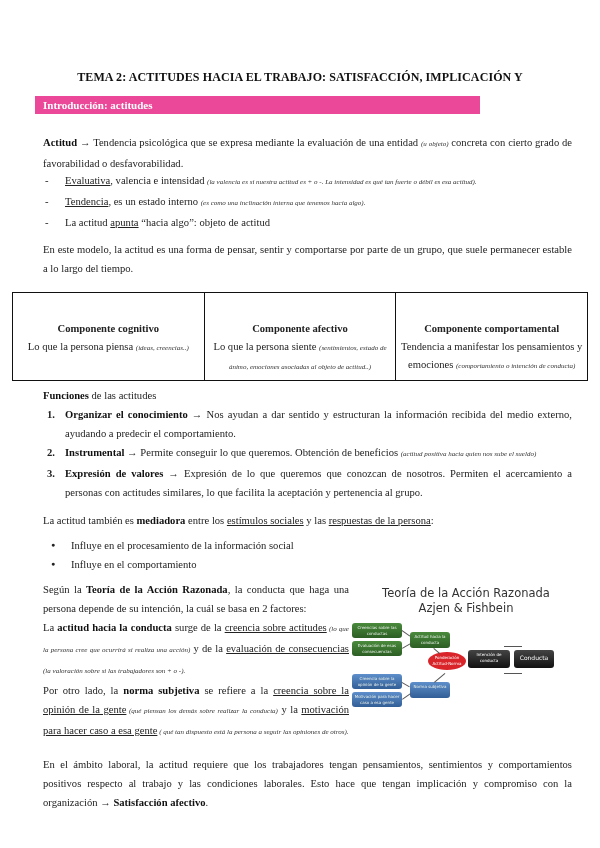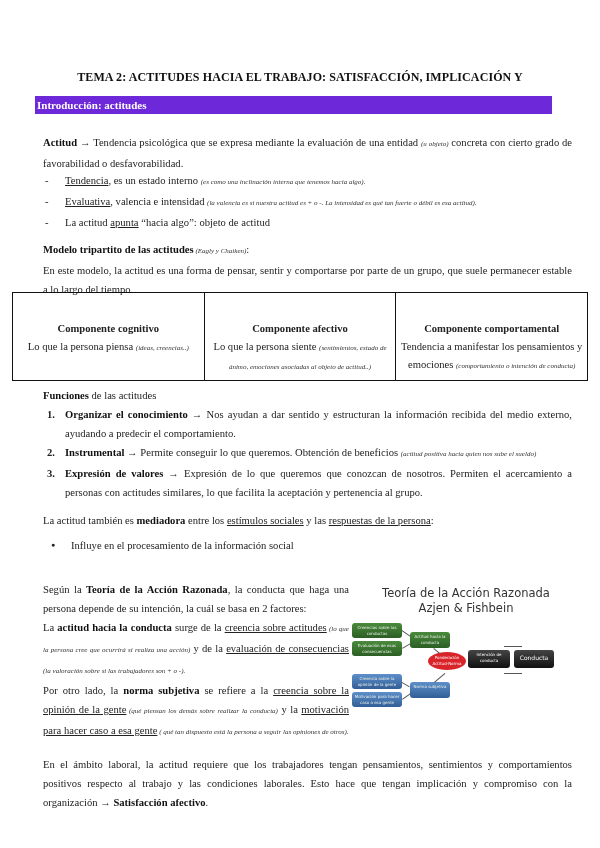--- a/index.html
+++ b/index.html
@@ -7,23 +7,23 @@
       width: 600px; height: 848px; position: relative; overflow: hidden;
       font-family: "Liberation Serif", "DejaVu Serif", serif;
       color: #222; font-size: 10.6px;
     }
     .title {
       position: absolute; left: 0; width: 600px; top: 33px;
       text-align: center; font-weight: bold; font-size: 12px; line-height: 24px;
       color: #111; letter-spacing: 0.1px; margin-top: 32px;
     }
     .section-bar {
-      position: absolute; left: 35px; top: 96px; width: 517px; height: 18px;
-      background: #6d28d9; color: #fff; font-weight: bold; font-size: 11px;
-      line-height: 18px; padding-left: 2px; box-sizing: border-box;
+      position: absolute; left: 35px; top: 96px; width: 445px; height: 18px;
+      background: #ec4899; color: #fff; font-weight: bold; font-size: 11px;
+      line-height: 18px; padding-left: 8px; box-sizing: border-box;
     }
     .block { position: absolute; left: 43px; width: 529px; line-height: 19px; }
     .small { font-size: 7px; font-style: italic; color: #333; }
     .u { text-decoration: underline; }
     b { color: #111; }
     .dash-list { margin: 0; padding: 0; list-style: none; }
     .dash-list li { position: relative; padding-left: 22px; }
     .dash-list li::before { content: "-"; position: absolute; left: 2px; }
     .num-list { margin: 0; padding: 0; list-style: none; }
     .num-list li { position: relative; padding-left: 22px; }
@@ -65,28 +65,27 @@
   <div>COMPROMISO LABORAL</div>
 </div>
 
 <div class="section-bar">Introducción: actitudes</div>
 
 <div class="block justify" style="top:133px;">
   <b>Actitud</b><span> → </span><span>Tendencia psicológica que se expresa mediante la evaluación de una entidad </span><span class="small">(u objeto)</span><span> concreta con cierto grado de favorabilidad o desfavorabilidad.</span>
 </div>
 <div class="block" style="top:171px;">
   <ul class="dash-list">
+    <li><span class="u">Evaluativa</span><span>, valencia e intensidad </span><span class="small">(la valencia es si nuestra actitud es + o -. La intensidad es qué tan fuerte o débil es esa actitud).</span></li>
     <li><span class="u">Tendencia</span><span>, es un estado interno </span><span class="small">(es como una inclinación interna que tenemos hacia algo).</span></li>
-    <li><span class="u">Evaluativa</span><span>, valencia e intensidad </span><span class="small">(la valencia es si nuestra actitud es + o -. La intensidad es qué tan fuerte o débil es esa actitud).</span></li>
     <li><span>La actitud </span><span class="u">apunta</span><span> “hacia algo”: objeto de actitud</span></li>
   </ul>
 </div>
 
 <div class="block" style="top:240px;">
-  <div><b>Modelo tripartito de las actitudes</b><span class="small"> (Eagly y Chaiken)</span><span>:</span></div>
   <div class="justify">En este modelo, la actitud es una forma de pensar, sentir y comportarse por parte de un grupo, que suele permanecer estable  a lo largo del tiempo.</div>
 </div>
 
 <table class="model">
   <tbody>
       <tr>
     <td>
       <span class="h">Componente cognitivo</span>
       <span>Lo que la persona piensa </span><span class="small">(ideas, creencias..)</span>
     </td>
@@ -108,20 +107,21 @@
     <li class="justify"><span class="n">1.</span><b>Organizar el conocimiento</b><span> → Nos ayudan a dar sentido y estructuran la información recibida del medio externo, ayudando a predecir el comportamiento.</span></li>
     <li><span class="n">2.</span><b>Instrumental</b><span> → Permite conseguir lo que queremos. Obtención de beneficios </span><span class="small">(actitud positiva hacia quien nos sube el sueldo)</span></li>
     <li class="justify"><span class="n">3.</span><b>Expresión de valores</b><span> → Expresión de lo que queremos que conozcan de nosotros. Permiten el acercamiento a personas con actitudes similares, lo que facilita la aceptación y pertenencia al grupo.</span></li>
   </ol>
 </div>
 
 <div class="block" style="top:511px;">
   <div><span>La actitud también es </span><b>mediadora</b><span> entre los </span><span class="u">estímulos sociales</span><span> y las </span><span class="u">respuestas de la persona</span><span>:</span></div>
   <ul class="bullet-list">
     <li>Influye en el procesamiento de la información social</li>
+    <li>Influye en el comportamiento</li>
   </ul>
 </div>
 
 <div class="block justify" style="top:580px; width:306px;">
   <div><span>Según la </span><b>Teoría de la Acción Razonada</b><span>, la conducta que haga una persona depende de su intención, la cuál se basa en 2 factores:</span></div>
   <div><span>La </span><b>actitud hacia la conducta</b><span> surge de la </span><span class="u">creencia sobre actitudes</span><span class="small"> (lo que la persona cree que ocurrirá si realiza una acción)</span><span> y de la </span><span class="u">evaluación de consecuencias</span><span class="small"> (la valoración sobre si las trabajadores son + o -).</span></div>
   <div><span>Por otro lado, la </span><b>norma subjetiva</b><span> se refiere a la </span><span class="u">creencia sobre la opinión de la gente</span><span class="small"> (qué piensan los demás sobre realizar la conducta)</span><span> y la </span><span class="u">motivación para hacer caso a esa gente</span><span class="small"> ( qué tan dispuesto está la persona a seguir las opiniones de otros).</span></div>
 </div>
 
 <div class="diagram">

